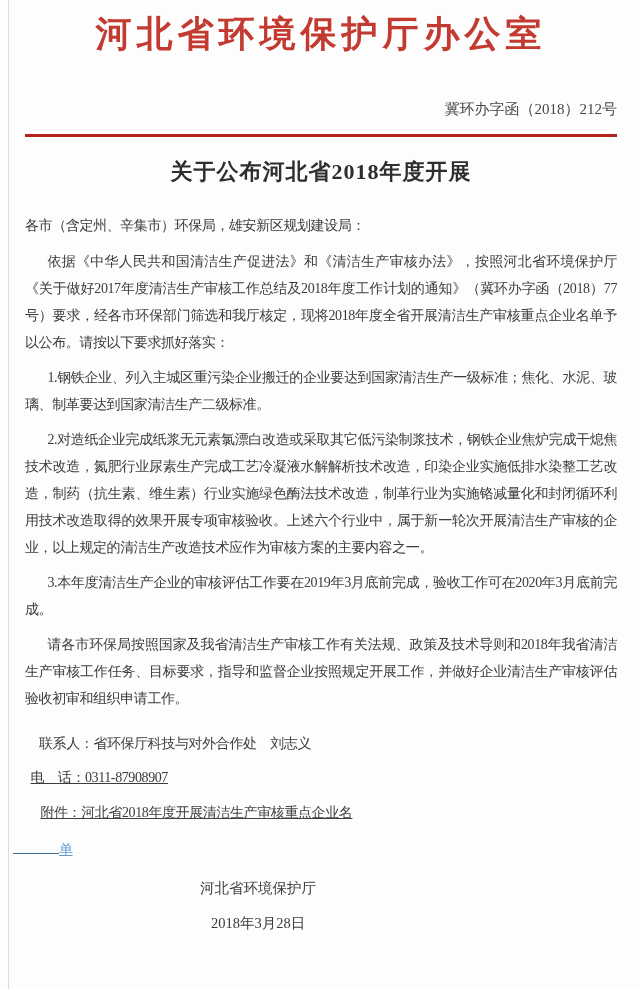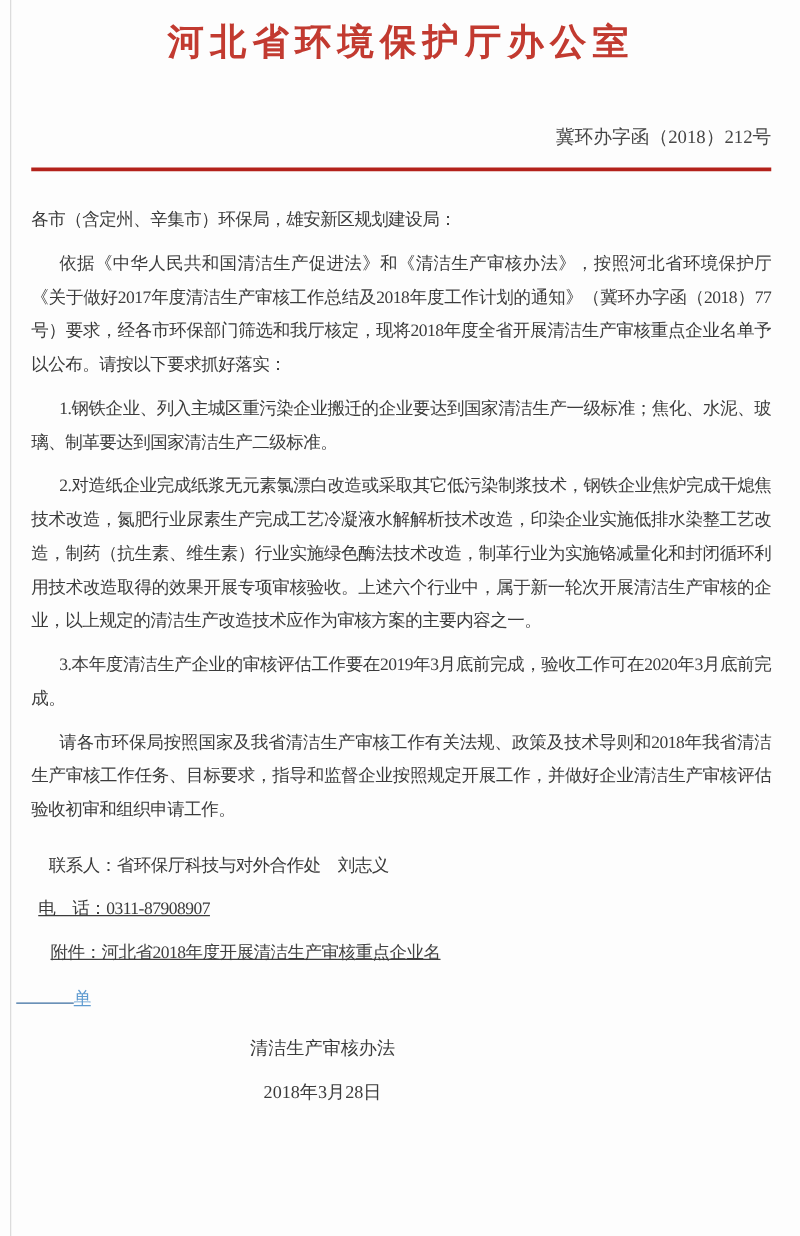--- a/index.html
+++ b/index.html
@@ -14,21 +14,21 @@
   .scan-edge{
     position:absolute;left:8px;top:0;height:100%;width:1px;
     background:#dcdcdc;
   }
   .content{padding:0 23px 0 25px;}
 
   .org-header{
     margin-top:10px;
     text-align:center;
     color:#c23a30;
-    font-size:29px;
+    font-size:36px;
     font-weight:bold;
     letter-spacing:5px;
     line-height:48px;
   }
   .doc-number{
     margin-top:42px;
     text-align:right;
     font-size:15px;
     color:#454545;
   }
@@ -46,21 +46,21 @@
     line-height:30px;
   }
   .title-1{margin-top:20px;}
   .title-2{margin-top:22px;}
 
   .bodytext{
     font-size:14px;
     line-height:27px;
     letter-spacing:-0.4px;
   }
-  .salutation{margin-top:26px;}
+  .salutation{margin-top:26px;font-family:Liberation Mono, monospace;}
   .para{
     margin-top:8px;
     text-indent:1.6em;
     text-align:justify;
   }
   .contact{margin-top:18px;}
   .contact-person{margin-left:1em;}
   .contact-phone{margin-left:0.4em;margin-top:7px;text-decoration:underline;}
 
   .attach{margin-top:8px;}
@@ -97,20 +97,21 @@
 <div class="scan-edge"></div>
 
 <div class="content">
 
   <div class="org-header">河北省环境保护厅办公室</div>
 
   <div class="doc-number">冀环办字函（2018）212号</div>
 
   <div class="red-rule"></div>
 
+  <div class="title-line title-1">关于公布河北省2018年度开展</div>
 
 
   <div class="bodytext salutation">各市（含定州、辛集市）环保局，雄安新区规划建设局：</div>
 
   <div class="bodytext para">依据《中华人民共和国清洁生产促进法》和《清洁生产审核办法》，按照河北省环境保护厅《关于做好2017年度清洁生产审核工作总结及2018年度工作计划的通知》（冀环办字函（2018）77号）要求，经各市环保部门筛选和我厅核定，现将2018年度全省开展清洁生产审核重点企业名单予以公布。请按以下要求抓好落实：</div>
 
   <div class="bodytext para">1.钢铁企业、列入主城区重污染企业搬迁的企业要达到国家清洁生产一级标准；焦化、水泥、玻璃、制革要达到国家清洁生产二级标准。</div>
 
   <div class="bodytext para">2.对造纸企业完成纸浆无元素氯漂白改造或采取其它低污染制浆技术，钢铁企业焦炉完成干熄焦技术改造，氮肥行业尿素生产完成工艺冷凝液水解解析技术改造，印染企业实施低排水染整工艺改造，制药（抗生素、维生素）行业实施绿色酶法技术改造，制革行业为实施铬减量化和封闭循环利用技术改造取得的效果开展专项审核验收。上述六个行业中，属于新一轮次开展清洁生产审核的企业，以上规定的清洁生产改造技术应作为审核方案的主要内容之一。</div>
 
@@ -126,17 +127,17 @@
   <div class="bodytext attach">
     <div>
       <span class="attach-line1">附件：河北省2018年度开展清洁生产审核重点企业名</span>
     </div>
     <div class="attach-line2">
       <span class="attach-underline-lead"></span><span class="attach-cont">单</span>
     </div>
   </div>
 
   <div class="signature">
-    <div class="sig-org">清洁生产审核办法</div>
+    <div class="sig-org">河北省环境保护厅</div>
     <div class="sig-date">2018年3月28日</div>
   </div>
 
 </div>
 
 </body></html>

